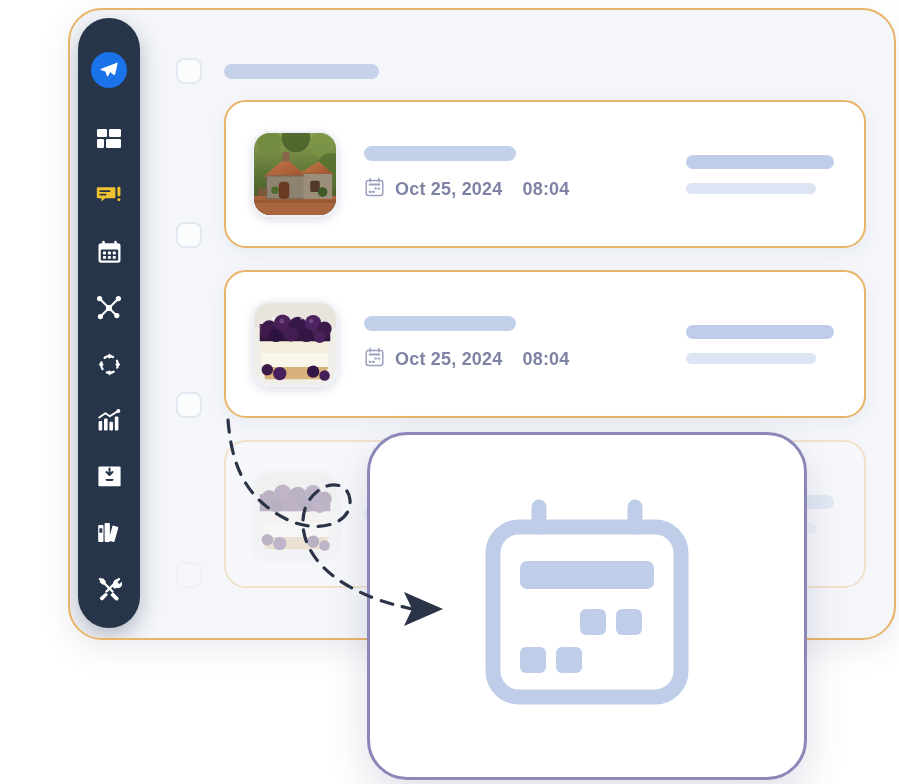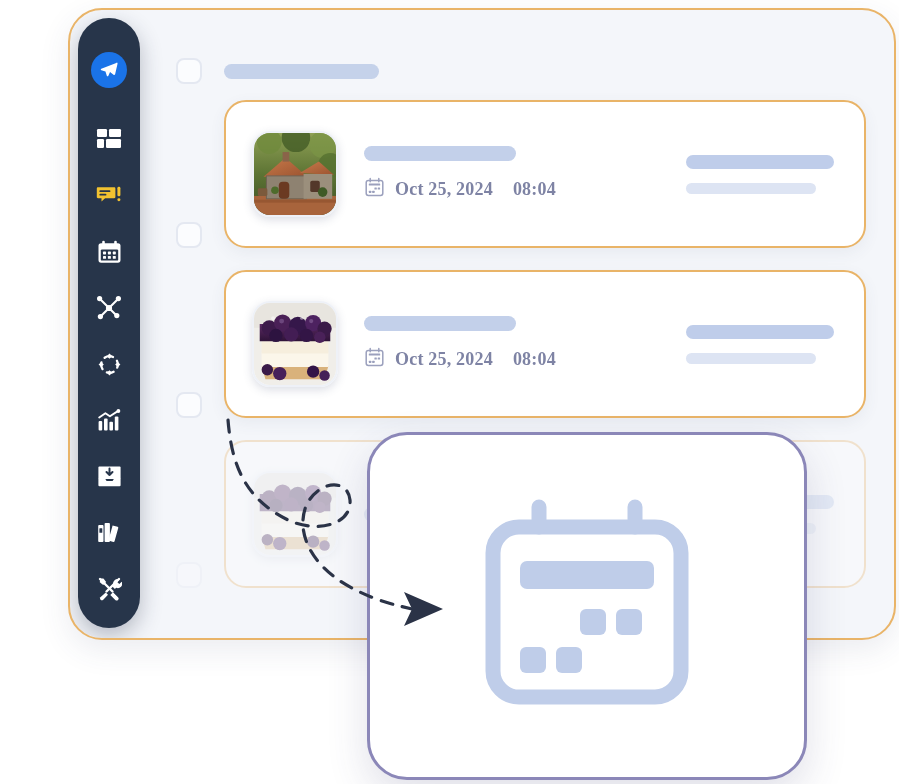--- a/index.html
+++ b/index.html
@@ -103,21 +103,20 @@
     background: #c3d0ea;
   }
   .bar-header { width: 155px; height: 15px; background: #c5d2ea; }
 
   
   .row-wrap {
     display: flex;
     align-items: flex-end;
     gap: 22px;
     margin-bottom: 22px;
-    font-family: Liberation Serif, serif;
   }
   .row-card {
     flex: 1 1 auto;
     height: 148px;
     background: #ffffff;
     border: 2px solid #e9b468;
     border-radius: 22px;
     box-shadow: 0 5px 16px rgba(70,80,120,0.07);
     display: flex;
     align-items: center;

